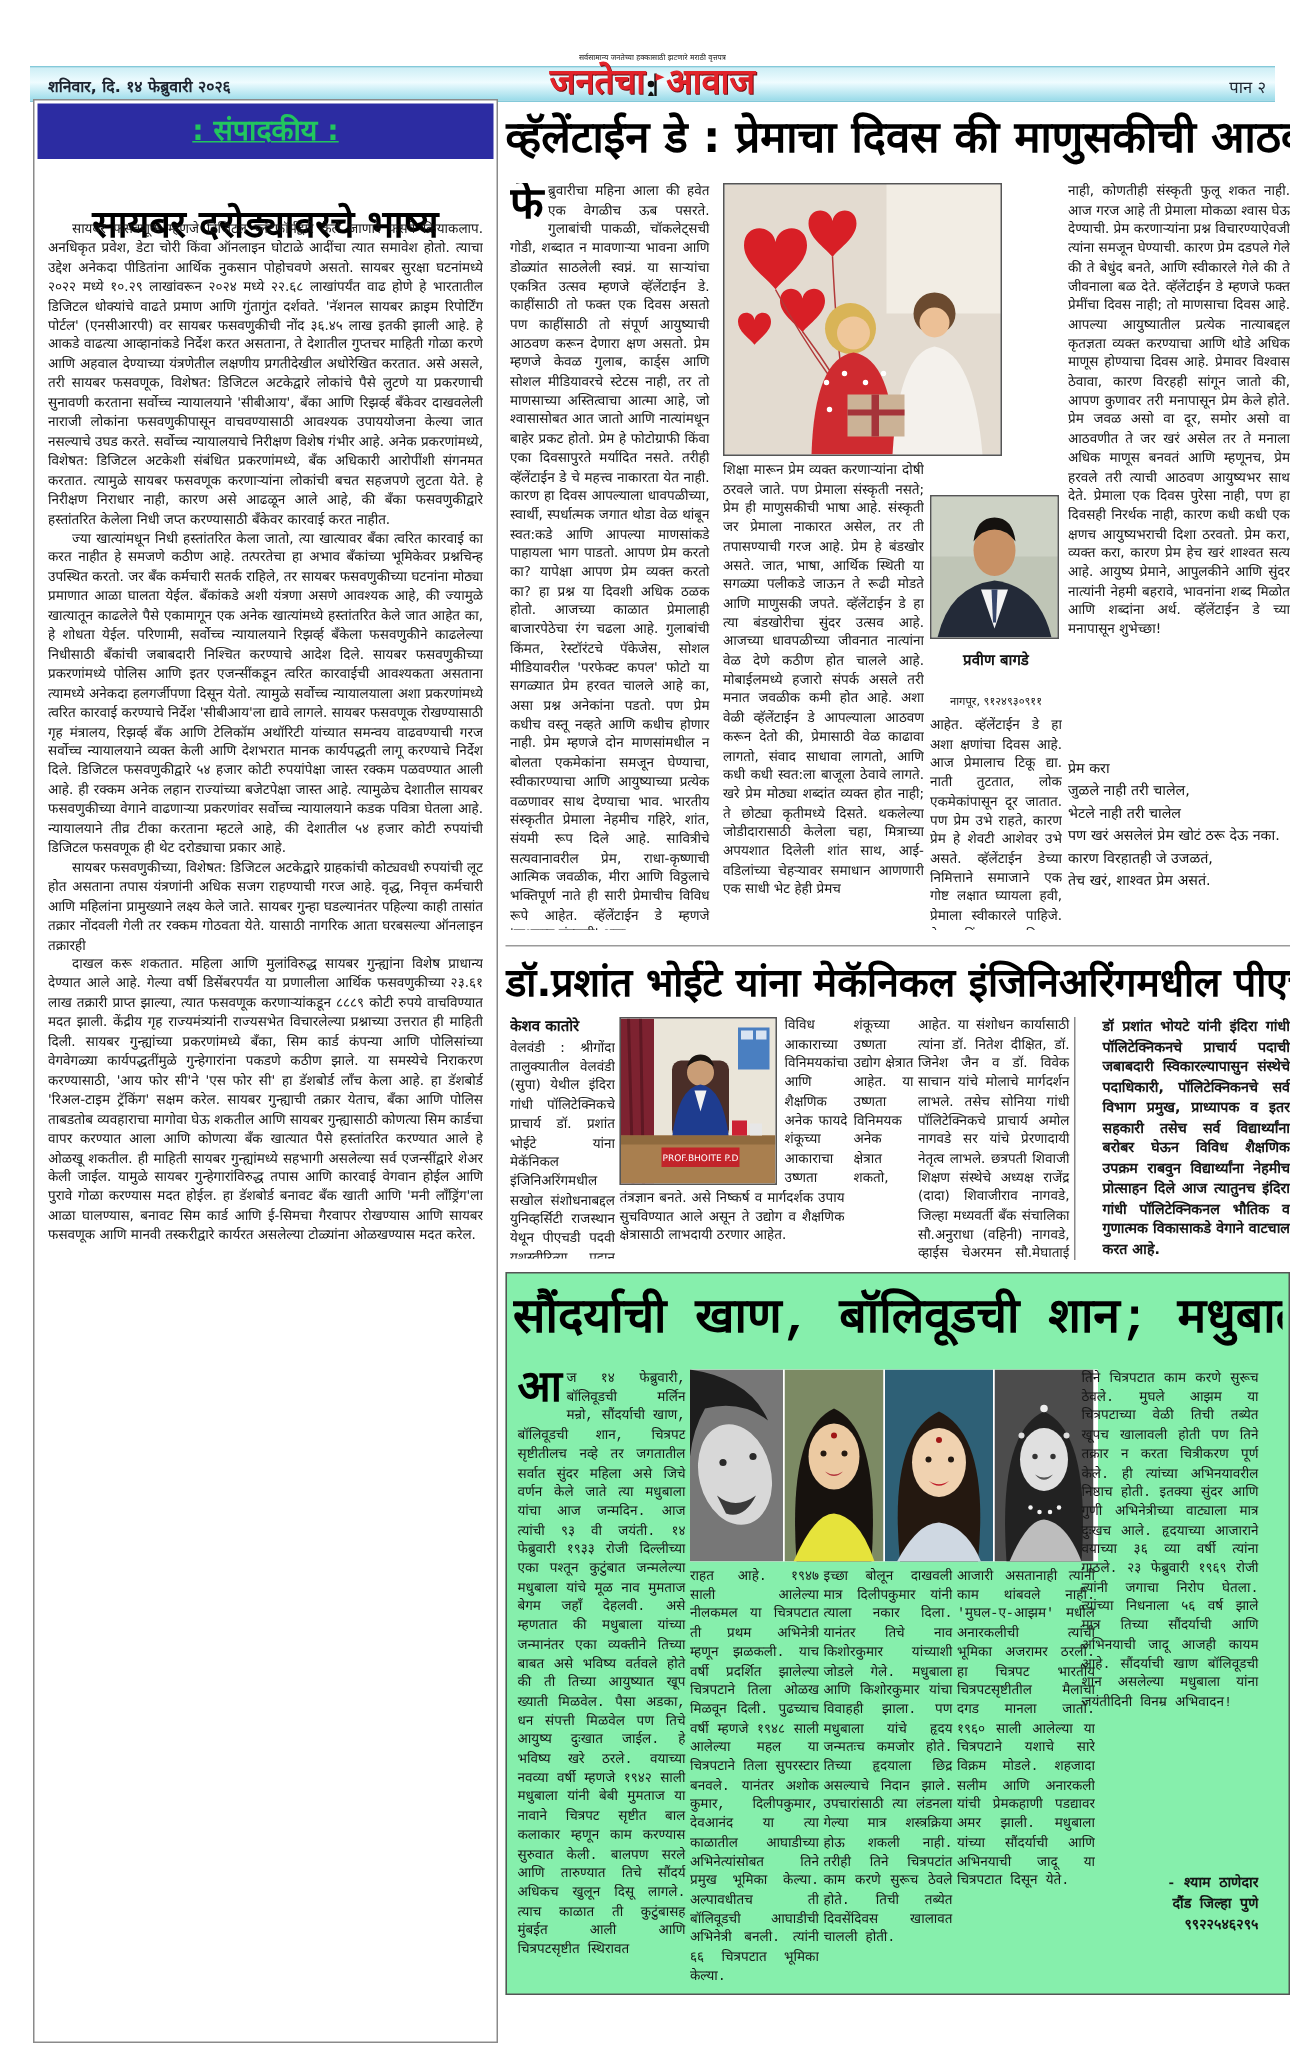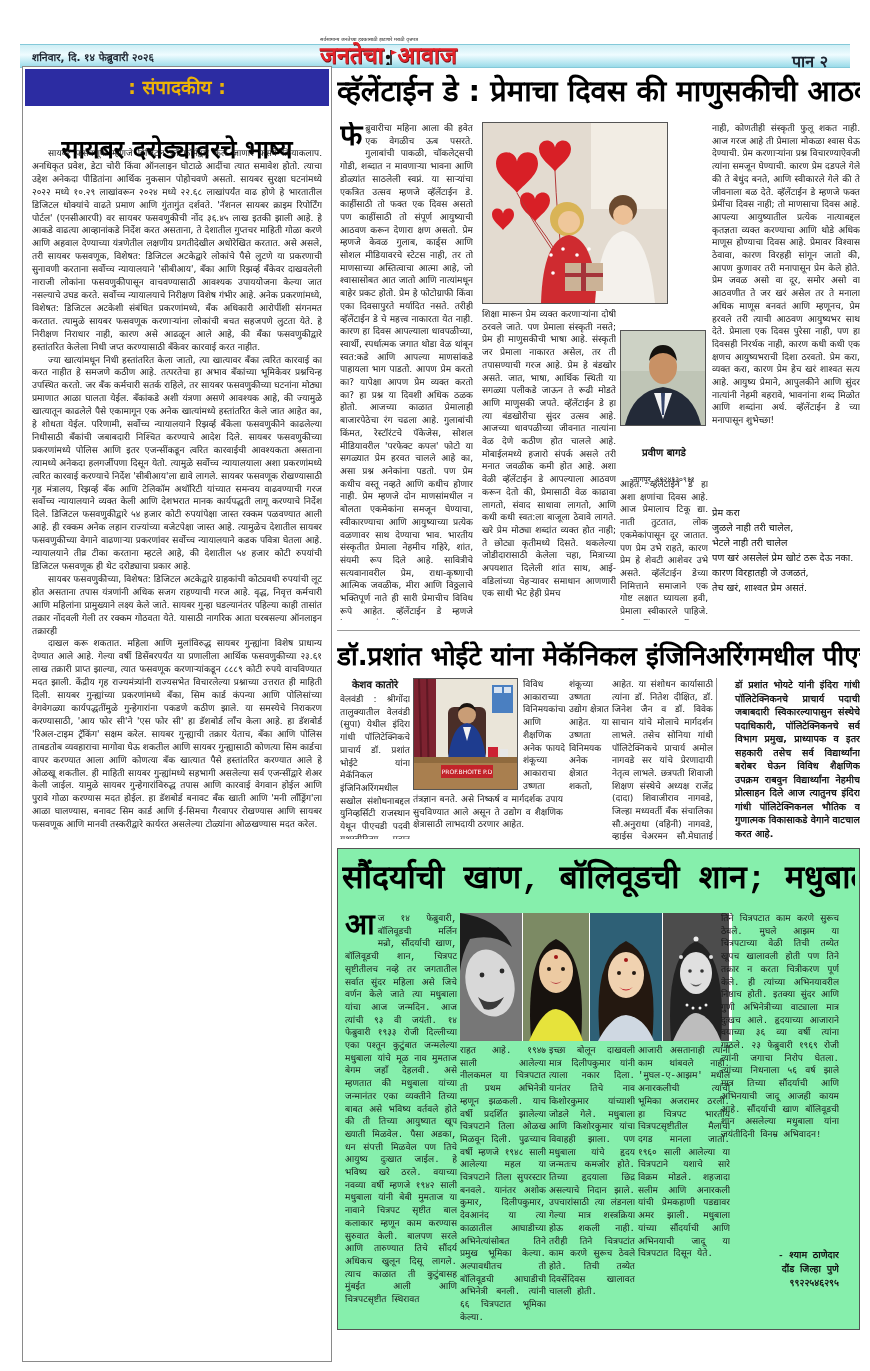--- a/index.html
+++ b/index.html
@@ -6,55 +6,55 @@
   html,body{background:#ffffff;}
   body{font-family:"DejaVu Sans","Liberation Sans",sans-serif;color:#141414;}
   .page{position:relative;width:870px;height:1371px;background:#fff;overflow:hidden;}
   .abs{position:absolute;}
 
   
   .header-bar{position:absolute;left:20px;top:44px;width:830px;height:24px;
     background:linear-gradient(180deg,#cdeef5 0%,#effcff 45%,#9adbe9 100%);
     border-top:1px solid #84c9d9;border-bottom:1px solid #84c9d9;}
   .hdr-date{position:absolute;left:12px;top:5px;font-size:10.5px;font-weight:bold;color:#1d2430;}
-  .hdr-page{position:absolute;right:22px;top:5px;font-size:16px;font-weight:bold;color:#1d2430;}
-  .masthead{position:absolute;left:320px;top:36px;width:230px;}
+  .hdr-page{position:absolute;right:6px;top:5px;font-size:11px;font-weight:normal;color:#1d2430;}
+  .masthead{position:absolute;left:320px;top:36px;width:230px;text-align:center;}
   .masthead .tagline{font-size:5px;color:#222;line-height:6px;}
   .masthead .title{font-size:23px;line-height:26px;font-weight:800;color:#e2232a;
     text-shadow:0.6px 0.6px 0 #6d0a0e;white-space:nowrap;}
   .masthead .title svg{vertical-align:-3px;}
 
   
   .editorial{position:absolute;left:22px;top:66px;width:310px;height:1296px;border:1px solid #8a8a8a;background:#fff;}
   .ed-label{position:absolute;left:2px;right:2px;top:2px;height:37px;background:#2c2ca2;
-    color:#eab308;font-size:19px;font-weight:800;text-align:center;line-height:37px;}
+    color:#22c55e;font-size:19px;font-weight:800;text-align:center;line-height:37px;text-decoration:underline;}
   .ed-headline{position:absolute;left:2px;right:2px;top:41px;height:36px;text-align:center;
     font-size:25px;line-height:36px;font-weight:800;color:#000;margin-top:24px;}
   .ed-body{position:absolute;left:9px;right:9px;top:80px;bottom:6px;overflow:hidden;}
   .ed-body p{font-size:9px;line-height:12.9px;text-align:justify;text-indent:16px;color:#161616;}
 
   
   .btxt{font-size:9px;line-height:12.7px;text-align:justify;overflow:hidden;color:#161616;}
   .dropcap{float:left;font-size:29px;line-height:27px;font-weight:800;margin:0 3px 0 0;color:#000;}
 
   .big-headline{font-weight:800;color:#000;text-align:center;white-space:nowrap;overflow:hidden;}
   .rule-h{position:absolute;background:#9a9a9a;height:1px;}
 
   
   .val-headline{left:337px;top:68px;width:523px;height:46px;font-size:29px;line-height:46px;}
   .photo-frame{border:1px solid #555;overflow:hidden;background:#ccc;}
   .portrait-box{position:absolute;left:620px;top:330px;width:88px;}
-  .portrait-cap-name{font-size:10px;font-weight:bold;text-align:center;line-height:13px;margin-top:20px;}
+  .portrait-cap-name{font-size:10px;font-weight:bold;text-align:center;line-height:13px;margin-top:8px;}
   .portrait-cap-city{font-size:7.5px;text-align:center;line-height:9px;margin-top:16px;}
   .poem{position:absolute;left:712px;top:505px;width:148px;height:112px;overflow:hidden;}
   .poem div{font-size:9.5px;line-height:15px;color:#111;}
 
   
   .phd-headline{left:337px;top:637px;width:523px;height:38px;font-size:26px;line-height:38px;}
-  .phd-byline{font-size:10px;font-weight:bold;text-align:center;line-height:13px;margin-bottom:2px;}
+  .phd-byline{font-size:10px;font-weight:bold;text-align:left;line-height:13px;margin-bottom:2px;}
   .phd-bold{font-weight:bold;border-left:1px solid #8a8a8a;padding-left:18px;font-size:9.5px;line-height:13.5px;}
 
   
   .mad-box{position:absolute;left:337px;top:848px;width:523px;height:482px;border:1px solid #555;background:#86efac;font-family:Liberation Mono, monospace;}
   .mad-headline{position:absolute;left:4px;right:4px;top:6px;height:50px;font-size:32px;line-height:50px;}
   .mad-strip{position:absolute;left:122px;top:64px;width:272px;height:128px;display:flex;gap:1px;background:#fff;}
   .signature{margin-top:6px;text-align:right;font-weight:bold;font-size:9.5px;line-height:14px;}
 </style>
 </head>
 <body>

